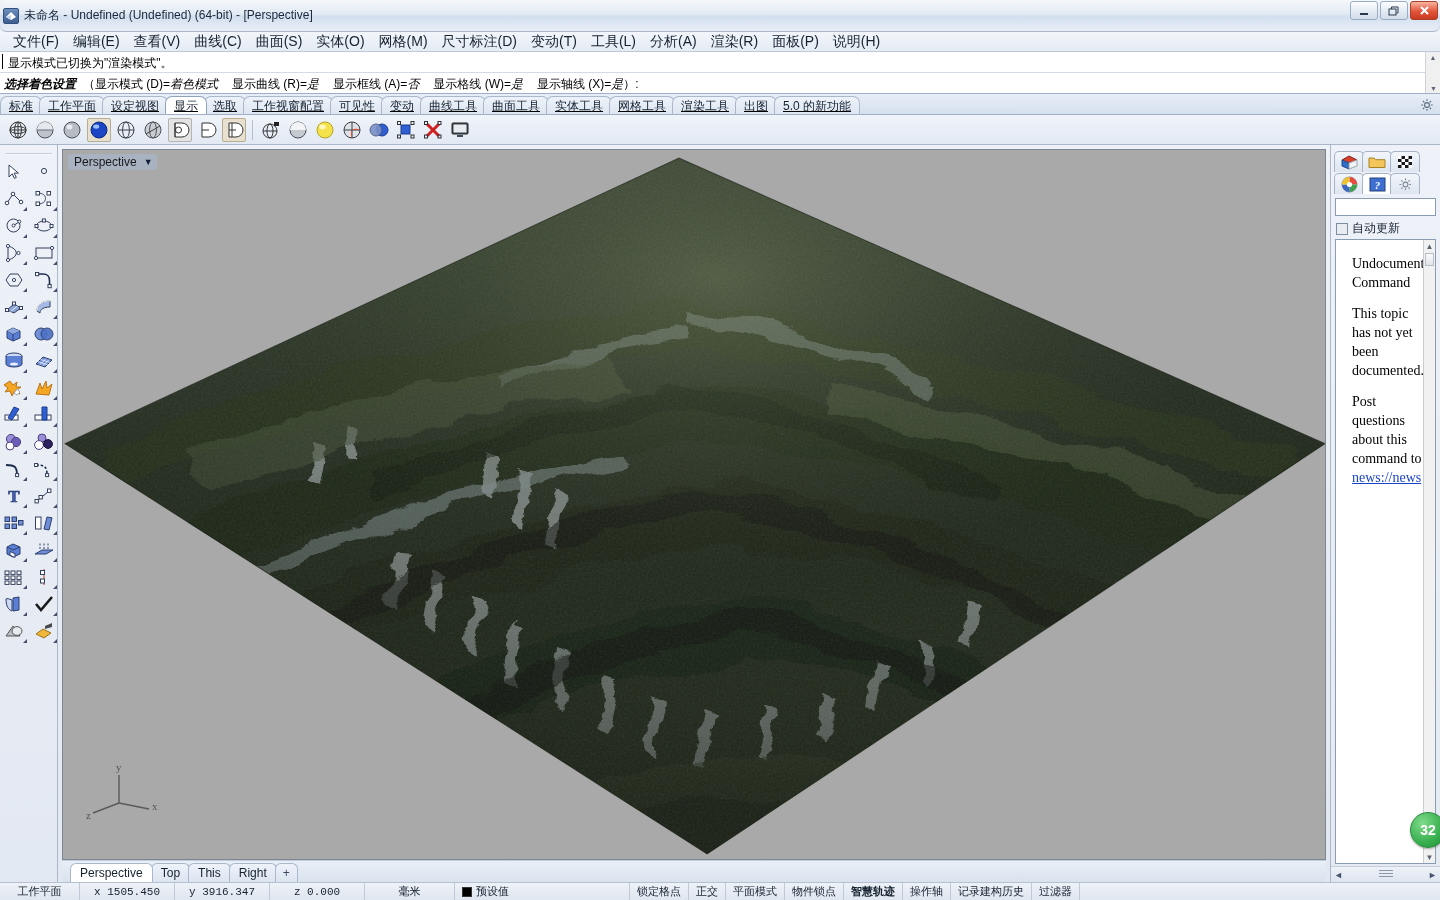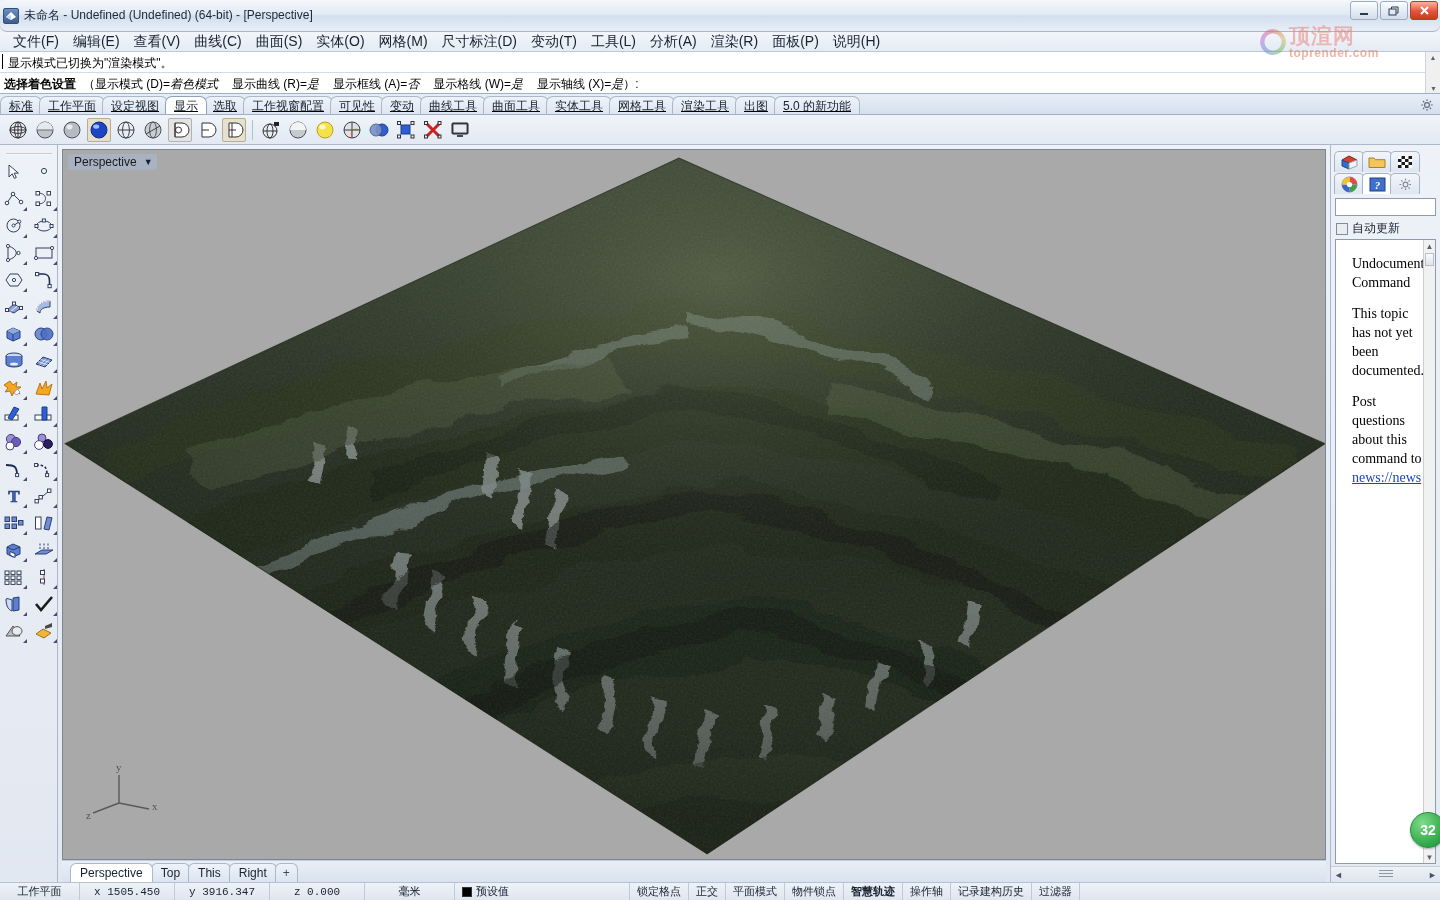--- a/index.html
+++ b/index.html
@@ -34,21 +34,21 @@
     background: linear-gradient(#f2f6fb,#e4ebf4); border-bottom:1px solid #bdc9d8;}
   .menubar .mi{ padding:1px 7px; font-size:14px; color:#16222f; white-space:nowrap; }
 
   
   .cmdarea{ background:#fff; border-bottom:1px solid #9fb0c4; }
   .cmdhist{ height:21px; border-bottom:1px solid #d3dae3; padding:3px 4px 0 4px;
      font-size:12px; color:#000; white-space:nowrap; overflow:hidden; position:relative;}
   .cmdhist .caret{ position:absolute; left:2px; top:2px; width:1px; height:15px; background:#000; }
   .cmdprompt{ height:20px; padding:2px 4px 0 4px; font-size:12px; color:#000;
      white-space:nowrap; overflow:hidden; display:flex; align-items:center; }
-  .cmdprompt b{ font-weight:bold; }
+  .cmdprompt b{ font-weight:bold;font-style:italic; }
   .cmdprompt .it{ font-style:italic; }
   .cmdprompt .sp{ display:inline-block; width:7px; }
   .cmdscroll{ position:absolute; right:0; top:0; width:15px; height:41px; }
 
   
   .tabstrip{ height:21px; display:flex; align-items:flex-end; 
     background: linear-gradient(#e7eef7,#d5e0ee); border-bottom:1px solid #9fb0c4; position:relative;text-decoration:underline;}
   .tabstrip .tab{ font-size:12px; color:#16222f; padding:1px 8px 2px 8px; height:18px;
      line-height:16px; white-space:nowrap;
      background: linear-gradient(#eef3fa,#dde6f1);
@@ -952,21 +952,14 @@
     <div class="scell">锁定格点</div>
     <div class="scell">正交</div>
     <div class="scell">平面模式</div>
     <div class="scell">物件锁点</div>
     <div class="scell bold">智慧轨迹</div>
     <div class="scell">操作轴</div>
     <div class="scell">记录建构历史</div>
     <div class="scell">过滤器</div>
   </div>
 
-  <div class="watermark">
-    <div class="wm-ring"></div>
-    <div class="wm-text">
-      <div class="wm-cn">顶渲网</div>
-      <div class="wm-en">toprender.com</div>
-    </div>
-  </div>
 
 </div>
 
 </body></html>

